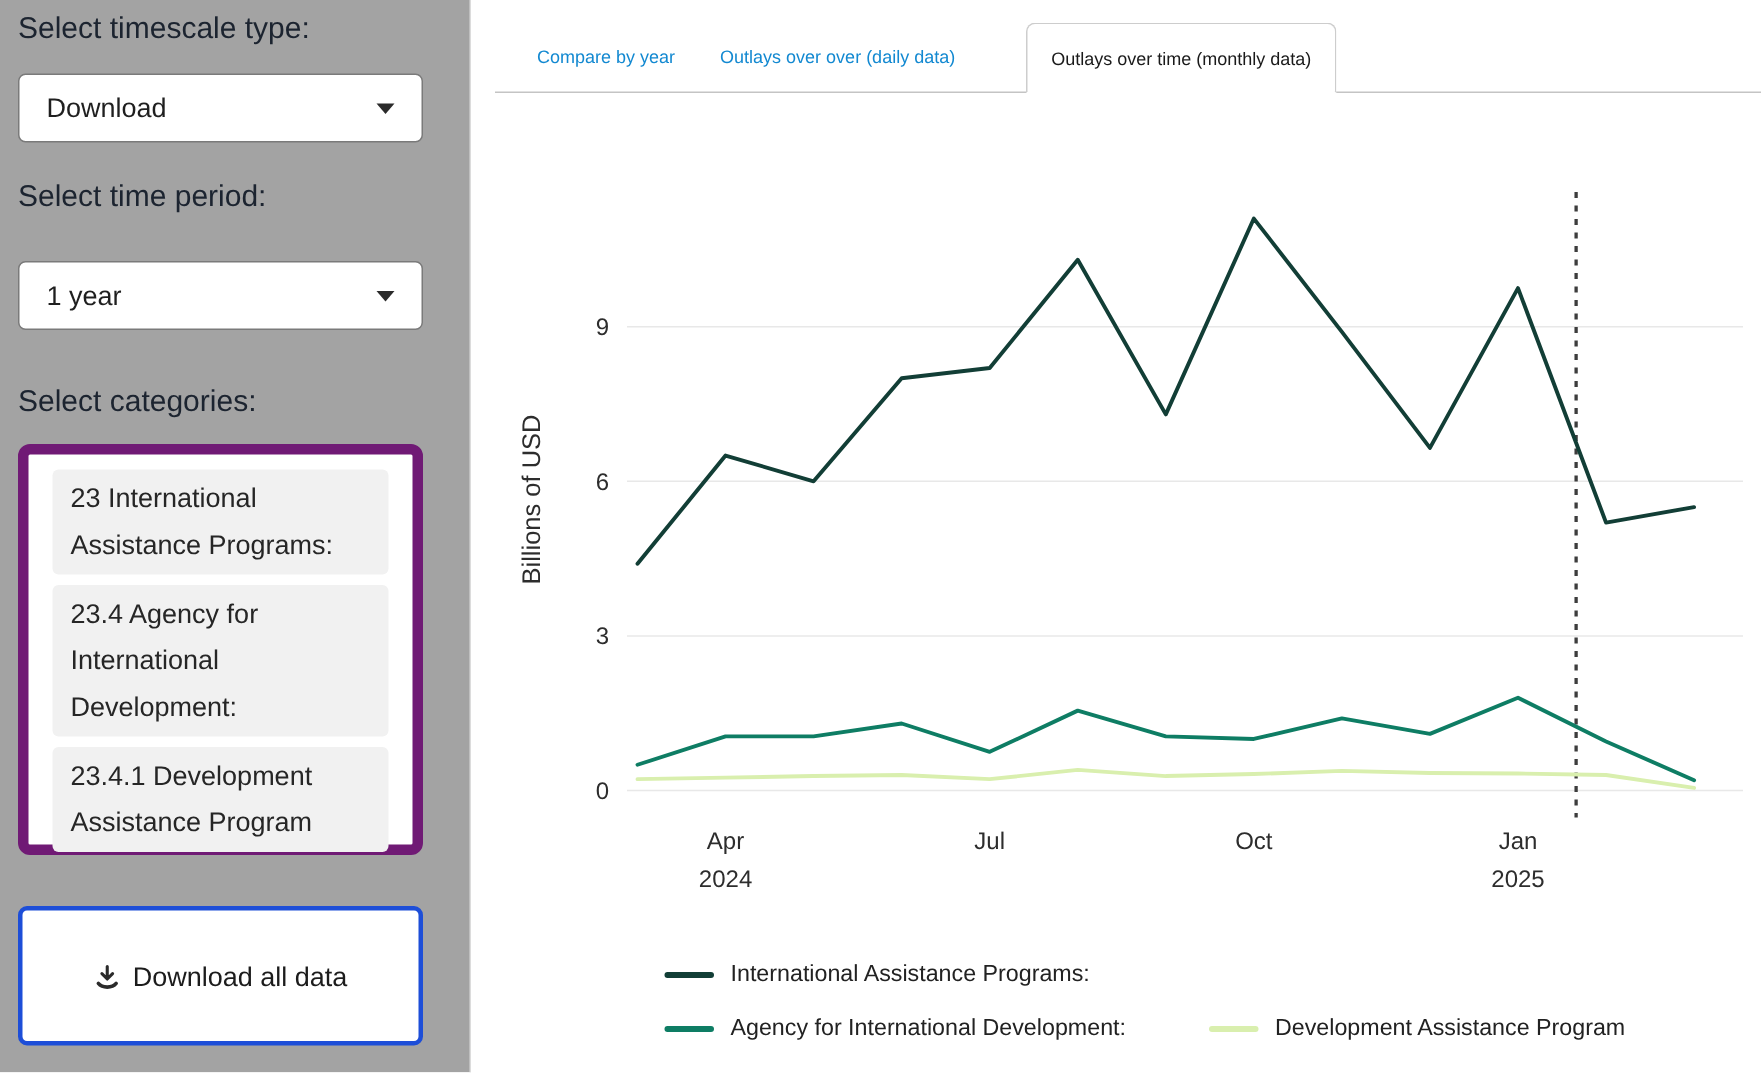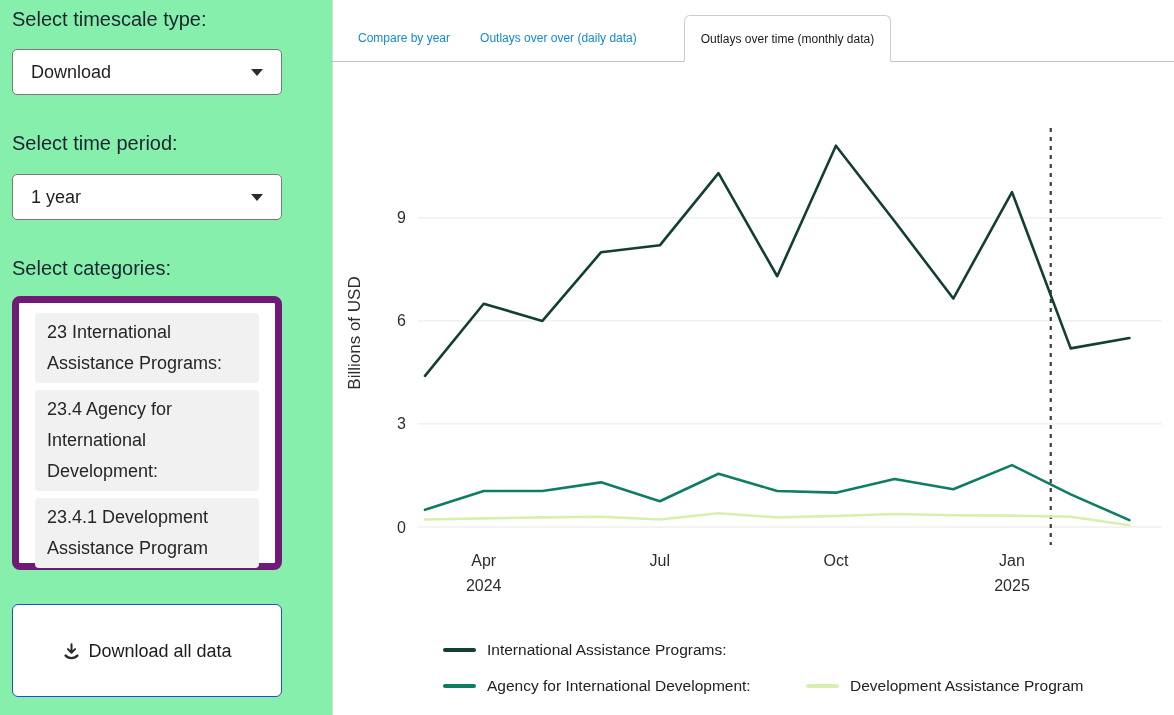--- a/index.html
+++ b/index.html
@@ -1,36 +1,36 @@
 <!DOCTYPE html>
 <html><head>
 <meta charset="utf-8">
 <style>
   html,body{margin:0;padding:0;background:#fff;}
   .app{position:relative;width:1174px;height:715px;background:#fff;overflow:hidden;
        font-family:"Liberation Sans",sans-serif;color:#1f1f1f;}
 
   
-  .sidebar{position:absolute;left:0;top:0;width:313px;height:715px;border-right:1px solid #dcdcdc;background:#86efac;padding-left:19px;}
+  .sidebar{position:absolute;left:0;top:0;width:313px;height:715px;border-right:1px solid #dcdcdc;background:#a3a3a3;}
   .side-label{position:absolute;left:12px;font-size:20px;color:#1c2430;}
   .lbl-timescale{top:8px}
-  .lbl-period{top:132px}
+  .lbl-period{top:120px}
   .lbl-categories{top:257px}
   .select{position:absolute;left:12px;width:270px;height:46px;box-sizing:border-box;
           border:1px solid #7a7a7a;border-radius:5px;background:#fff;display:flex;
           align-items:center;justify-content:space-between;padding:0 18px;font-size:18px;cursor:pointer;}
   .sel-timescale{top:49px}
   .sel-period{top:174px}
   .caret{width:0;height:0;border-left:6px solid transparent;border-right:6px solid transparent;border-top:7px solid #2b2b2b;}
   .cat-box{position:absolute;left:12px;top:296px;width:270px;height:274px;box-sizing:border-box;
            border:7px solid #701a75;border-radius:8px;background:#fff;padding:10px 16px;}
   .cat-item{background:#f1f1f1;border-radius:4px;padding:4px 12px;margin-bottom:7px;
             font-size:18px;line-height:31px;color:#262626;cursor:pointer;}
   .dl-btn{position:absolute;left:12px;top:604px;width:270px;height:93px;box-sizing:border-box;
-          border:1px solid #1d4ed8;border-radius:6px;background:#fff;display:flex;align-items:center;
+          border:3px solid #1d4ed8;border-radius:6px;background:#fff;display:flex;align-items:center;
           justify-content:center;cursor:pointer;font-family:inherit;}
   .dl-inner{width:185px;text-align:center;font-size:18px;line-height:30px;color:#1c1c1c;}
   .dl-icon{vertical-align:-4px;margin-right:7px;}
 
   
   .tabbar{position:absolute;left:330px;right:0;top:15px;height:47px;box-sizing:border-box;
           border-bottom:1px solid #c4c4c4;display:flex;align-items:stretch;padding-left:13px;}
   .tab{display:flex;align-items:center;padding:0 15px;font-size:12px;color:#1389d1;cursor:pointer;white-space:nowrap;}
   .tab.active{border:1px solid #cdcdcd;border-bottom:1px solid #fff;margin-bottom:-1px;
               border-radius:6px 6px 0 0;color:#1a1a1a;background:#fff;padding:0 16px;margin-left:32px;}

